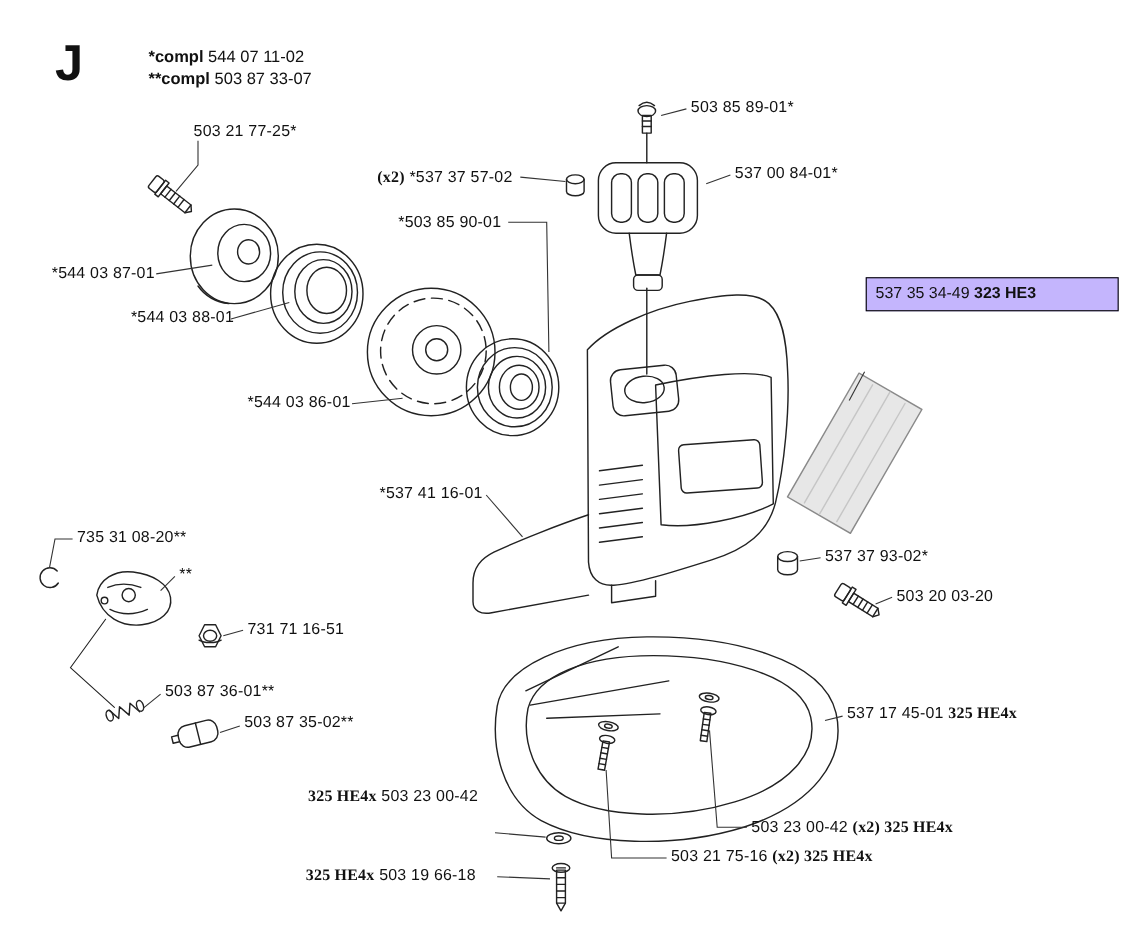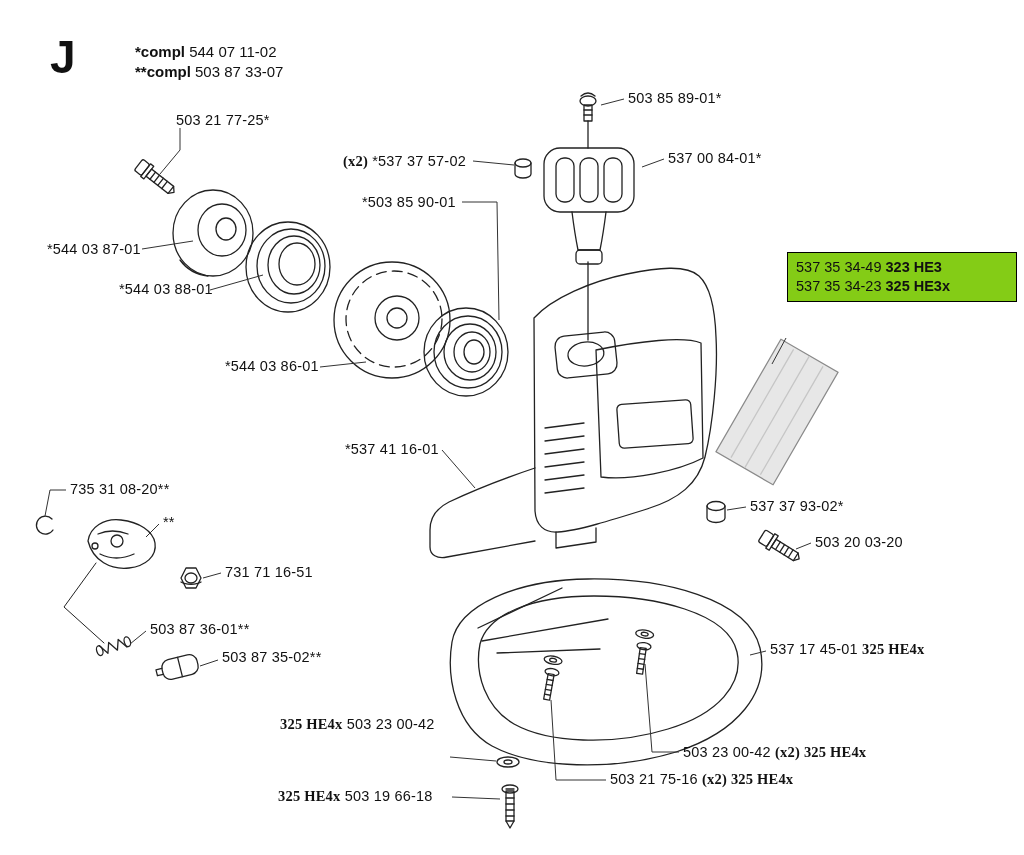--- a/index.html
+++ b/index.html
@@ -9,21 +9,21 @@
   }
   .section-letter{
     position:absolute;left:50px;top:34px;font-size:46px;font-weight:bold;line-height:1;
   }
   .compl{position:absolute;left:96px;top:42px;font-size:15px;line-height:20px;white-space:nowrap;margin-left:39px;}
   .compl .b{font-weight:bold;}
   .label{position:absolute;font-size:14.5px;white-space:nowrap;letter-spacing:.2px;}
   .label .b{font-weight:bold;font-family:Liberation Serif, serif;}
   .ref-box{
     position:absolute;left:787px;top:252px;width:212px;
-    border:1.6px solid #000;background:#84cc16;padding:5px 8px;
+    border:1.6px solid #000;background:#c4b5fd;padding:5px 8px;
     font-size:14.5px;line-height:19px;white-space:nowrap;
   }
   .ref-box .b{font-weight:bold;}
   svg.art{position:absolute;left:0;top:0;}
 </style>
 </head>
 <body>
 
 <svg class="art" width="1024" height="855" viewBox="0 0 1024 855">
   <g fill="none" stroke="#222" stroke-width="1.3" stroke-linecap="round" stroke-linejoin="round">
@@ -259,14 +259,13 @@
 <div class="label" style="left:150px;top:621px"><span>503 87 36-01**</span><span class="b"></span><span></span></div>
 <div class="label" style="left:222px;top:649px"><span>503 87 35-02**</span><span class="b"></span><span></span></div>
 <div class="label" style="left:770px;top:641px"><span>537 17 45-01 </span><span class="b">325 HE4x</span><span></span></div>
 <div class="label" style="left:280px;top:716px"><span></span><span class="b">325 HE4x</span><span> 503 23 00-42</span></div>
 <div class="label" style="left:278px;top:788px"><span></span><span class="b">325 HE4x</span><span> 503 19 66-18</span></div>
 <div class="label" style="left:683px;top:744px"><span>503 23 00-42 </span><span class="b">(x2) 325 HE4x</span><span></span></div>
 <div class="label" style="left:610px;top:771px"><span>503 21 75-16 </span><span class="b">(x2) 325 HE4x</span><span></span></div>
 
 <div class="ref-box">
   <div><span>537 35 34-49 </span><span class="b">323 HE3</span></div>
-  <div><span>537 35 34-23 </span><span class="b">325 HE3x</span></div>
 </div>
 
 </body></html>

